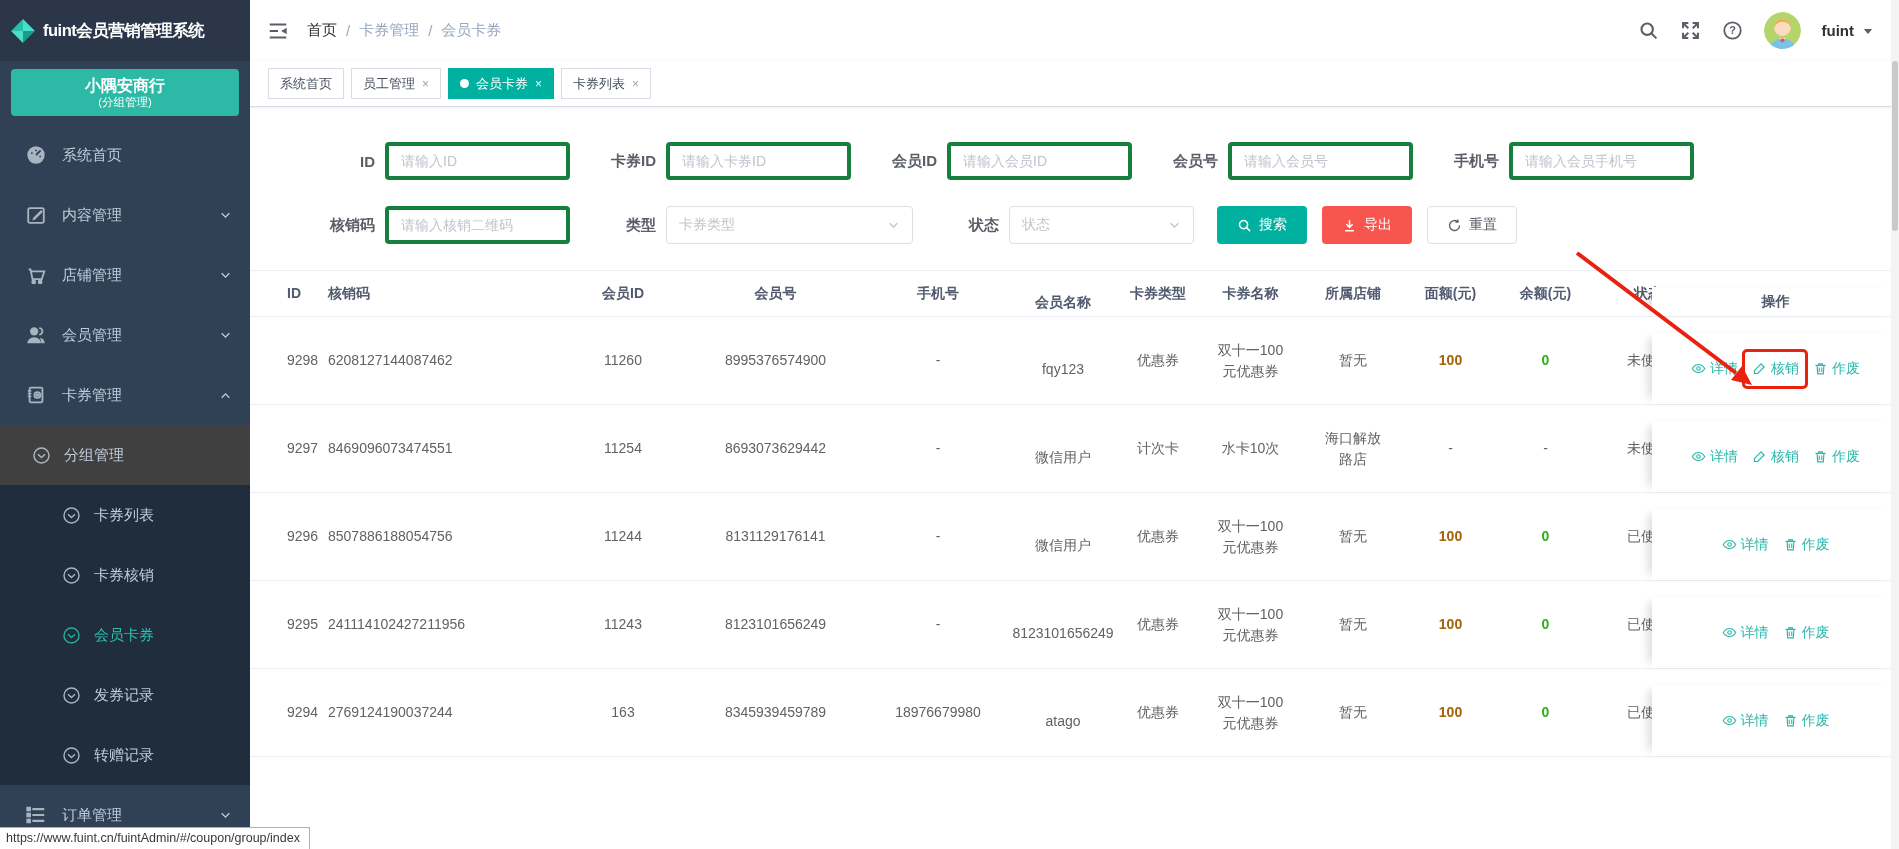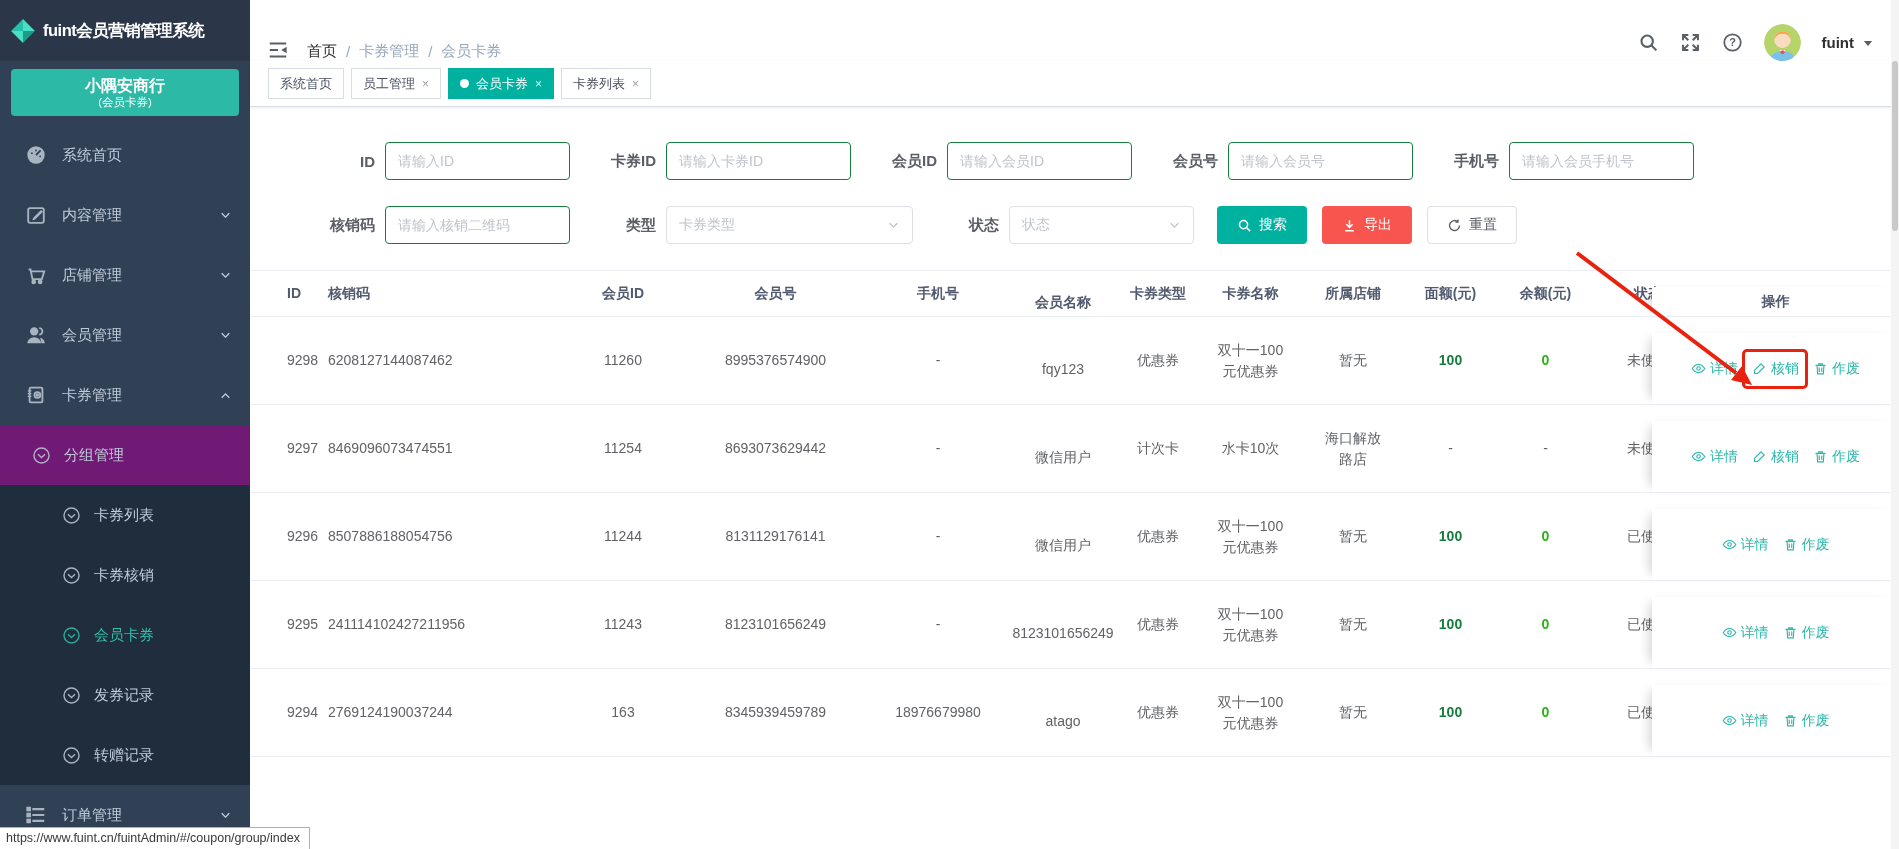--- a/index.html
+++ b/index.html
@@ -15,27 +15,27 @@
   .badge { margin:8px 11px 0; height:47px; background:#2cb9a6; border-radius:4px; color:#fff; text-align:center;
            display:flex; flex-direction:column; justify-content:center; flex:none; cursor:pointer; }
   .badge .b1 { font-size:16px; font-weight:700; line-height:19px; }
   .badge .b2 { font-size:11.5px; line-height:15px; }
   .menu { margin-top:9px; flex:1; overflow:hidden; }
   .mi { height:60px; display:flex; align-items:center; padding:0 18px 0 25px; color:#bfcbd9; font-size:15px; cursor:pointer; }
   .mi .micon { width:22px; height:22px; margin-right:15px; color:#a8b4c0; flex:none; }
   .mi .arrow { margin-left:auto; width:13px; height:13px; color:#bfcbd9; }
   .submenu { background:#1f2d3d; }
   .smi { height:60px; display:flex; align-items:center; padding-left:62px; color:#bfcbd9; font-size:15px; cursor:pointer; }
-  .smi.hovered { background:#701a75;padding-left:32px; }
+  .smi.hovered { background:#404040;padding-left:32px; }
   .smi.active { color:#2fbfae; }
   .smi .cicon { width:19px; height:19px; margin-right:13px; color:currentColor; opacity:.85; flex:none; }
 
   
   .main { flex:1; display:flex; flex-direction:column; min-width:0; position:relative; }
-  .navbar { height:61px; display:flex; align-items:flex-end; padding:0 26px 0 17px; background:#fff; flex:none; }
+  .navbar { height:61px; display:flex; align-items:center; padding:0 26px 0 17px; background:#fff; flex:none; }
   .hamburger { width:22px; height:22px; color:#5a5e66; margin-right:18px; cursor:pointer; }
   .crumbs { display:flex; align-items:center; font-size:15px; }
   .crumb0 { color:#303133; cursor:pointer; }
   .crumb { color:#97a8be; cursor:pointer; }
   .csep { color:#97a8be; margin:0 9px; }
   .nav-right { margin-left:auto; display:flex; align-items:center; gap:21px; color:#5a5e66; }
   .nicon { width:21px; height:21px; cursor:pointer; }
   .avatar { width:37px; height:37px; border-radius:50%; overflow:hidden; cursor:pointer; flex:none; }
   .uname { font-size:15px; color:#303133; font-weight:700; display:flex; align-items:center; gap:9px; cursor:pointer; }
   .uname .caret { width:10px; height:10px; color:#5a5e66; }
@@ -48,21 +48,21 @@
   .tab.active { background:var(--primary); border-color:var(--primary); color:#fff; }
   .tab.active .dot { display:inline-block; }
   .tab .x { font-size:12px; color:#9aa2ad; cursor:pointer; }
   .tab.active .x { color:#e9fffb; }
 
   
   .filters { padding:35px 0 0 47px; flex:none; }
   .frow { display:flex; align-items:center; margin-bottom:26px; }
   .pair { display:flex; align-items:center; margin-right:8px; }
   .flabel { width:78px; text-align:right; margin-right:10px; font-weight:700; color:#5a5e66; font-size:15px; flex:none; white-space:nowrap; }
-  .finput { width:185px; height:38px; border:1px solid #15803d; border-radius:4px; padding:0 12px; font-size:14px; color:#606266;
+  .finput { width:185px; height:38px; border:4px solid #15803d; border-radius:4px; padding:0 12px; font-size:14px; color:#606266;
             outline:none; font-family:inherit; background:#fff; }
   .finput::placeholder { color:#bfc4cc; }
   .fselect { height:38px; border:1px solid #dcdfe6; border-radius:4px; padding:0 12px; display:flex; align-items:center;
              justify-content:space-between; color:#bfc4cc; cursor:pointer; background:#fff; }
   .fselect .chev { width:13px; height:13px; color:#c0c4cc; }
   .btn { height:38px; margin-left:15px; padding:0 19px; border-radius:4px; font-size:14px; display:inline-flex; align-items:center;
          gap:7px; cursor:pointer; border:1px solid transparent; white-space:nowrap; }
   .btn .bicon { width:15px; height:15px; }
   .btn-primary { background:var(--primary); color:#fff; }
   .btn-danger  { background:#f8554e; color:#fff; }
@@ -76,21 +76,21 @@
   .td, .th { flex:none; text-align:center; line-height:21px; }
   .c-id   { width:78px;  text-align:left; padding-left:37px; }
   .c-code { width:235px; text-align:left; }
   .c-mid  { width:120px; } .c-mno { width:185px; } .c-ph { width:140px; } .c-mname { width:110px;margin-top:18px; }
   .c-type { width:80px; }  .c-name { width:105px; } .c-store { width:100px; }
   .c-amt  { width:95px; }  .c-bal { width:95px; }  .c-st { width:110px; }
   .code-text { display:inline-block; max-width:158px; word-break:break-all; text-align:left; }
   .name-text { display:inline-block; max-width:66px; word-break:break-all; }
   .store-text{ display:inline-block; max-width:62px; }
   .wrap-any  { word-break:break-all; }
-  .red   { color:#15803d; font-weight:700;text-align:center; }
+  .red   { color:#a16207; font-weight:700;text-align:center; }
   .green { color:#2bb215; font-weight:700; }
 
   .op { position:absolute; top:16px; bottom:0; right:0; width:247px; background:#fff; display:flex; align-items:center;
         justify-content:center; gap:14px; box-shadow:-9px 0 10px -6px rgba(0,0,0,.16); }
   .op-head { font-weight:700; color:#515a6e; }
   .oplink { color:#2bb7ab; display:inline-flex; align-items:center; gap:4px; cursor:pointer; white-space:nowrap; position:relative; }
   .oplink .aicon { width:15px; height:15px; }
   .oplink.hl::after { content:""; position:absolute; left:-10px; right:-9px; top:-11px; bottom:-11px;
                       border:3px solid #e8220e; border-radius:5px; }
 
@@ -116,21 +116,21 @@
           <polygon points="12,1 1,12 12,12" fill="#27bfa9"></polygon>
           <polygon points="1,12 12,23 12,12" fill="#49e0c8"></polygon>
           <polygon points="23,12 12,23 12,12" fill="#1b9b8a"></polygon>
         </g>
           </svg>
       </span>
       <span class="logo-title">fuint会员营销管理系统</span>
     </div>
     <div class="badge">
       <div class="b1">小隅安商行</div>
-      <div class="b2">(会员卡券)</div>
+      <div class="b2">(分组管理)</div>
     </div>
     <nav class="menu" id="menu">
         <div class="mi">
           <span class="micon">
             <svg viewBox="0 0 24 24">
               <circle cx="12" cy="12" r="9.5" fill="currentColor"></circle>
               <path d="M12 12L17 7" stroke="#304156" stroke-width="2"></path>
               <circle cx="7.5" cy="10" r="1" fill="#304156"></circle>
               <circle cx="12" cy="7" r="1" fill="#304156"></circle>
               <circle cx="16.5" cy="13.5" r="1" fill="#304156"></circle>

